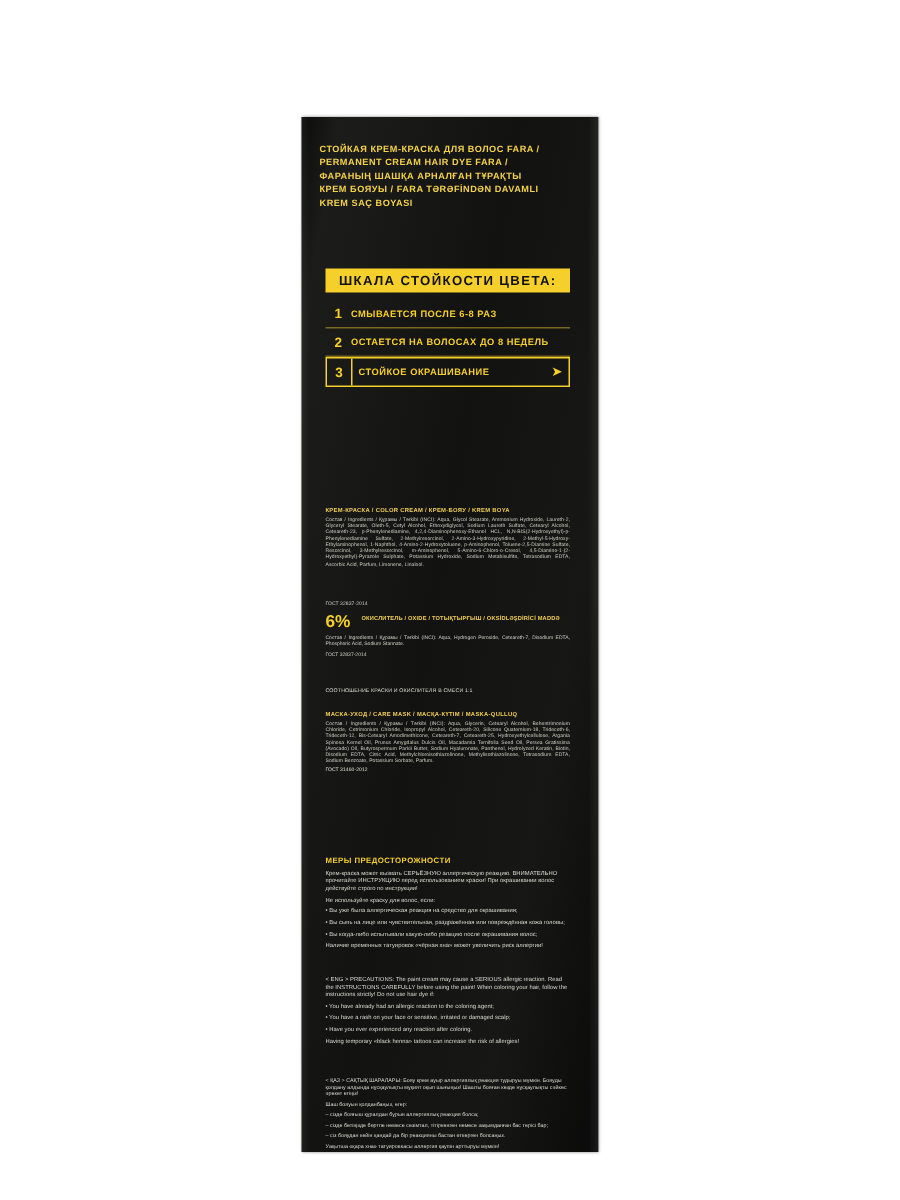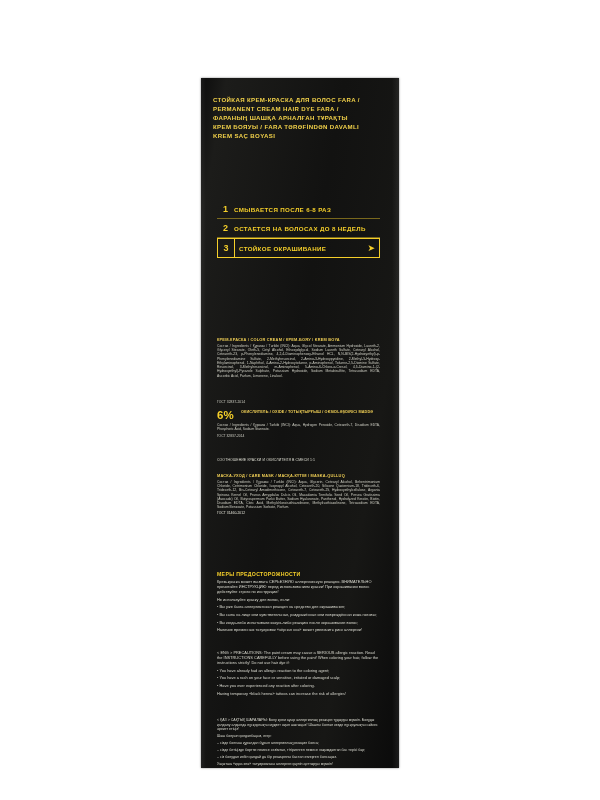--- a/index.html
+++ b/index.html
@@ -242,20 +242,21 @@
     <div class="inner">
 
       <div class="title-block">
         <div>СТОЙКАЯ КРЕМ-КРАСКА ДЛЯ ВОЛОС FARA /</div>
         <div>PERMANENT CREAM HAIR DYE FARA /</div>
         <div>ФАРАНЫҢ ШАШҚА АРНАЛҒАН ТҰРАҚТЫ</div>
         <div>КРЕМ БОЯУЫ / FARA TƏRƏFİNDƏN DAVAMLI</div>
         <div>KREM SAÇ BOYASI</div>
       </div>
 
+      <div class="scale-title">ШКАЛА СТОЙКОСТИ ЦВЕТА:</div>
 
       <div class="scale-rows">
         <div class="scale-row">
           <span class="num">1</span>
           <span class="txt">СМЫВАЕТСЯ ПОСЛЕ 6-8 РАЗ</span>
         </div>
         <div class="scale-row">
           <span class="num">2</span>
           <span class="txt">ОСТАЕТСЯ НА ВОЛОСАХ ДО 8 НЕДЕЛЬ</span>
         </div>

